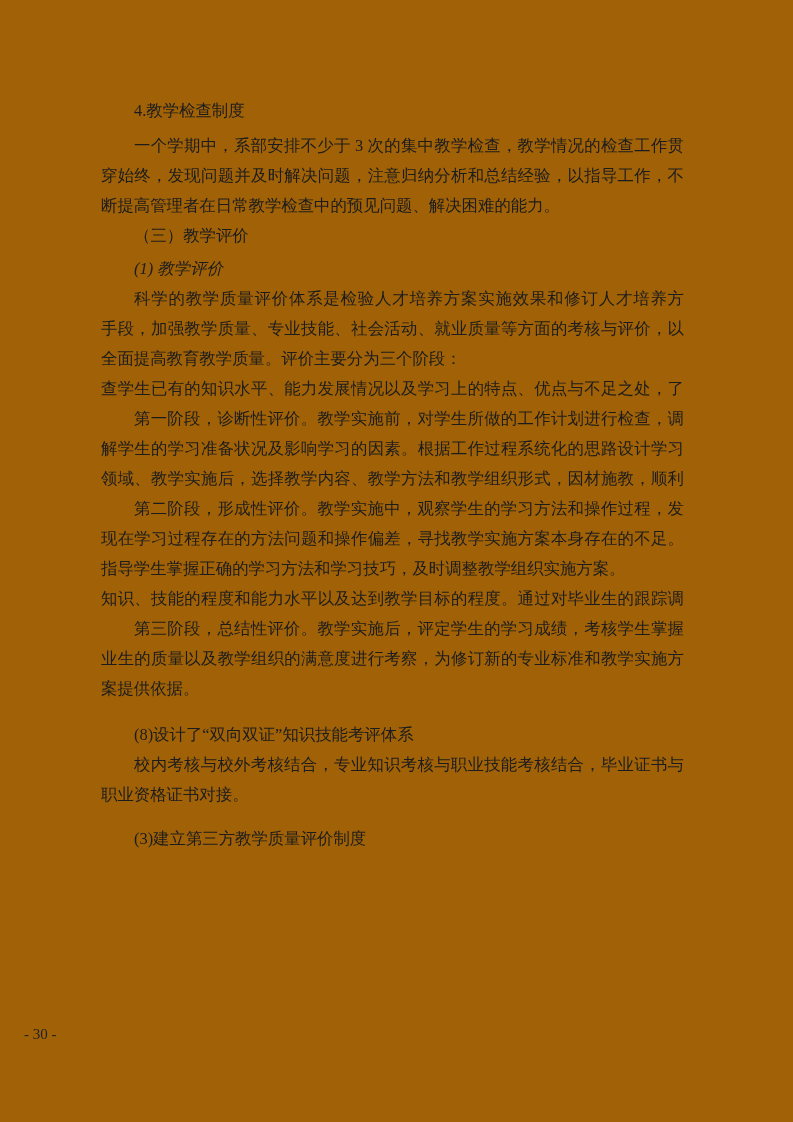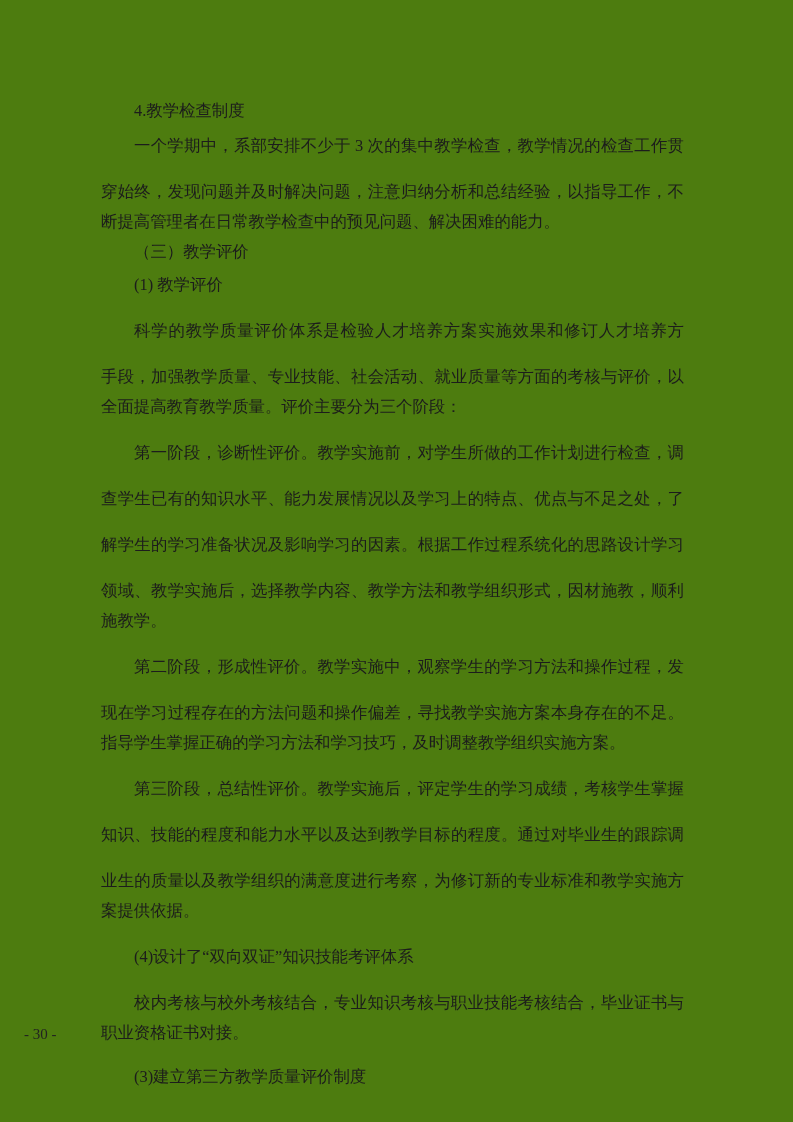--- a/index.html
+++ b/index.html
@@ -6,21 +6,21 @@
   body {
     width: 793px;
     height: 1122px;
     background: #ffffff;
     font-family: "Liberation Serif", "DejaVu Serif", serif;
   }
   .page {
     position: relative;
     width: 793px;
     height: 1122px;
-    background: #4d7c0f;
+    background: #a16207;
     overflow: hidden;
     color: #1c1c1c;
   }
   .textblock {
     position: absolute;
     left: 101px;
     top: 96px;
     width: 583px;
   }
   .line {
@@ -29,21 +29,20 @@
     height: 30px;
     white-space: nowrap;
     overflow: hidden;
   }
   .line.indent { padding-left: 33px; }
   .line.fill {
     white-space: normal;
     text-align: justify;
     text-align-last: justify;
     text-justify: inter-character;
-    margin-top: 16px;
   }
   .footer {
     position: absolute;
     left: 0;
     top: 1019px;
     width: 100%;
     text-align: left;
     font-size: 15px;
     line-height: 30px;
     color: #222222;
@@ -53,37 +52,36 @@
 </head>
 <body>
 
 <div class="page">
   <section class="textblock">
       <div class="line indent">4.教学检查制度</div>
       <div class="line indent fill" style="margin-top: 5px;">一个学期中，系部安排不少于 3 次的集中教学检查，教学情况的检查工作贯</div>
       <div class="line fill">穿始终，发现问题并及时解决问题，注意归纳分析和总结经验，以指导工作，不</div>
       <div class="line">断提高管理者在日常教学检查中的预见问题、解决困难的能力。</div>
       <div class="line indent">（三）教学评价</div>
-      <div class="line indent" style="margin-top: 3px;">(1) 教学评价</div>
+      <div class="line indent" style="margin-top: 3px; font-style: italic;">(1) 教学评价</div>
       <div class="line indent fill">科学的教学质量评价体系是检验人才培养方案实施效果和修订人才培养方</div>
       <div class="line fill">手段，加强教学质量、专业技能、社会活动、就业质量等方面的考核与评价，以</div>
       <div class="line">全面提高教育教学质量。评价主要分为三个阶段：</div>
+      <div class="line fill">查学生已有的知识水平、能力发展情况以及学习上的特点、优点与不足之处，了</div>
       <div class="line indent fill">第一阶段，诊断性评价。教学实施前，对学生所做的工作计划进行检查，调</div>
-      <div class="line fill">查学生已有的知识水平、能力发展情况以及学习上的特点、优点与不足之处，了</div>
       <div class="line fill">解学生的学习准备状况及影响学习的因素。根据工作过程系统化的思路设计学习</div>
       <div class="line fill">领域、教学实施后，选择教学内容、教学方法和教学组织形式，因材施教，顺利实</div>
-      <div class="line">施教学。</div>
       <div class="line indent fill">第二阶段，形成性评价。教学实施中，观察学生的学习方法和操作过程，发</div>
       <div class="line fill">现在学习过程存在的方法问题和操作偏差，寻找教学实施方案本身存在的不足。</div>
       <div class="line">指导学生掌握正确的学习方法和学习技巧，及时调整教学组织实施方案。</div>
+      <div class="line fill">知识、技能的程度和能力水平以及达到教学目标的程度。通过对毕业生的跟踪调</div>
       <div class="line indent fill">第三阶段，总结性评价。教学实施后，评定学生的学习成绩，考核学生掌握</div>
-      <div class="line fill">知识、技能的程度和能力水平以及达到教学目标的程度。通过对毕业生的跟踪调</div>
       <div class="line fill">业生的质量以及教学组织的满意度进行考察，为修订新的专业标准和教学实施方</div>
       <div class="line">案提供依据。</div>
-      <div class="line indent" style="margin-top: 16px;">(4)设计了“双向双证”知识技能考评体系</div>
+      <div class="line indent" style="margin-top: 16px;">(8)设计了“双向双证”知识技能考评体系</div>
       <div class="line indent fill">校内考核与校外考核结合，专业知识考核与职业技能考核结合，毕业证书与</div>
       <div class="line">职业资格证书对接。</div>
       <div class="line indent" style="margin-top: 14px;">(3)建立第三方教学质量评价制度</div>
     </section>
   <footer class="footer">
     <span>- 30 -</span>
   </footer>
 </div>
 
 </body></html>

